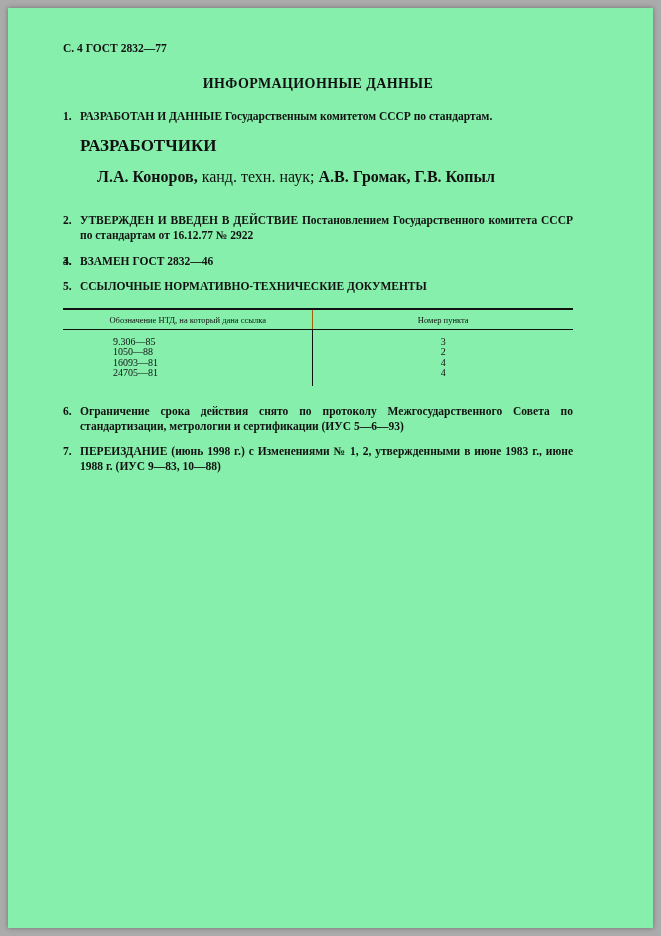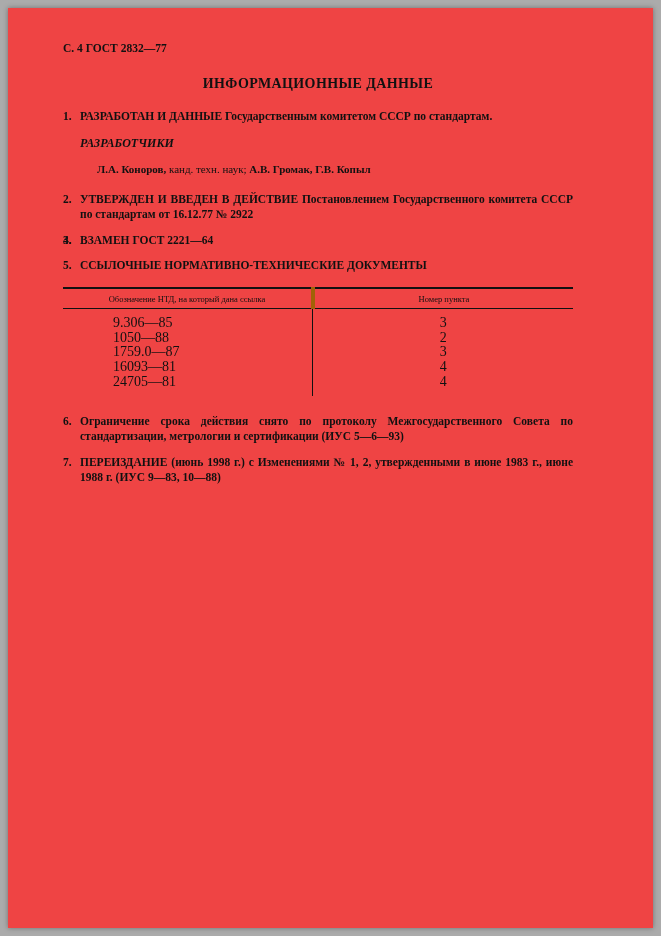--- a/index.html
+++ b/index.html
@@ -7,21 +7,21 @@
     width:661px; height:936px;
     background:#ababab;
     font-family:"Liberation Serif", serif;
     color:#111;
     position:relative;
     overflow:hidden;
   }
   .page {
     position:absolute; left:8px; top:8px;
     width:645px; height:920px;
-    background:#ef4444;
+    background:#86efac;
     box-shadow:0 0 5px rgba(0,0,0,0.35);
     box-sizing:border-box;
     padding:34px 80px 0 55px;
   }
   .doc-header {
     font-size:11.5px; font-weight:bold;
     margin-bottom:22px;
   }
   .doc-title {
     font-size:14px; font-weight:bold;
@@ -35,46 +35,45 @@
     line-height:1.32;
     text-align:justify;
     margin-bottom:10px;
   }
   .item .num {
     position:absolute; left:0; top:0;
     font-weight:bold;
   }
   .sub1 {
     padding-left:17px;
-    font-size:12px; font-weight:bold;
+    font-size:17px; font-weight:bold;
     margin:12px 0 12px 0;
-    font-style:italic;
   }
   .sub2 {
     padding-left:34px;
-    font-size:11px;
-    margin-bottom:17px;
+    font-size:16px;
+    margin-bottom:27px;
   }
   .bold { font-weight:bold; }
   .reg  { font-weight:normal; }
   .ref-table {
     width:100%;
     border-collapse:collapse;
     margin-top:14px;
     margin-bottom:18px;
   }
   .ref-table th {
     font-size:8.5px; font-weight:normal;
     text-align:center;
     padding:5px 4px 4px 4px;
     border-bottom:1px solid #111;
   }
-  .ref-table th:first-child { border-right:4px solid #a16207; width:49%; }
+  .ref-table th:first-child { border-right:1px solid #a16207; width:49%; }
   .ref-table td {
-    font-size:14px; font-weight:normal;
+    font-size:10px; font-weight:normal;
     line-height:1.05;
     padding:0;
   }
   .ref-table td:first-child {
     border-right:1px solid #111;
     padding-left:50px;
   }
   .ref-table td:last-child { text-align:center; }
   .ref-table tbody tr:first-child td { padding-top:7px; }
   .ref-table tbody tr:last-child td  { padding-bottom:7px;margin-top:6px; }
@@ -103,21 +102,21 @@
     <span class="num">2.</span>
     <span>УТВЕРЖДЕН И ВВЕДЕН В ДЕЙСТВИЕ  Постановлением Государственного комитета СССР по стандартам от 16.12.77 № 2922</span>
   </div>
 
   <div class="item">
     <span class="num">3.</span>
   </div>
 
   <div class="item">
     <span class="num">4.</span>
-    <span>ВЗАМЕН ГОСТ 2221—64</span>
+    <span>ВЗАМЕН ГОСТ 2832—46</span>
   </div>
 
   <div class="item">
     <span class="num">5.</span>
     <span>ССЫЛОЧНЫЕ НОРМАТИВНО-ТЕХНИЧЕСКИЕ ДОКУМЕНТЫ</span>
   </div>
 
   <table class="ref-table">
     <thead>
       <tr>
@@ -126,24 +125,20 @@
       </tr>
     </thead>
     <tbody>
         <tr>
           <td>9.306—85</td>
           <td>3</td>
         </tr>
         <tr>
           <td>1050—88</td>
           <td>2</td>
-        </tr>
-        <tr>
-          <td>1759.0—87</td>
-          <td>3</td>
         </tr>
         <tr>
           <td>16093—81</td>
           <td>4</td>
         </tr>
         <tr>
           <td>24705—81</td>
           <td>4</td>
         </tr>
       </tbody>

